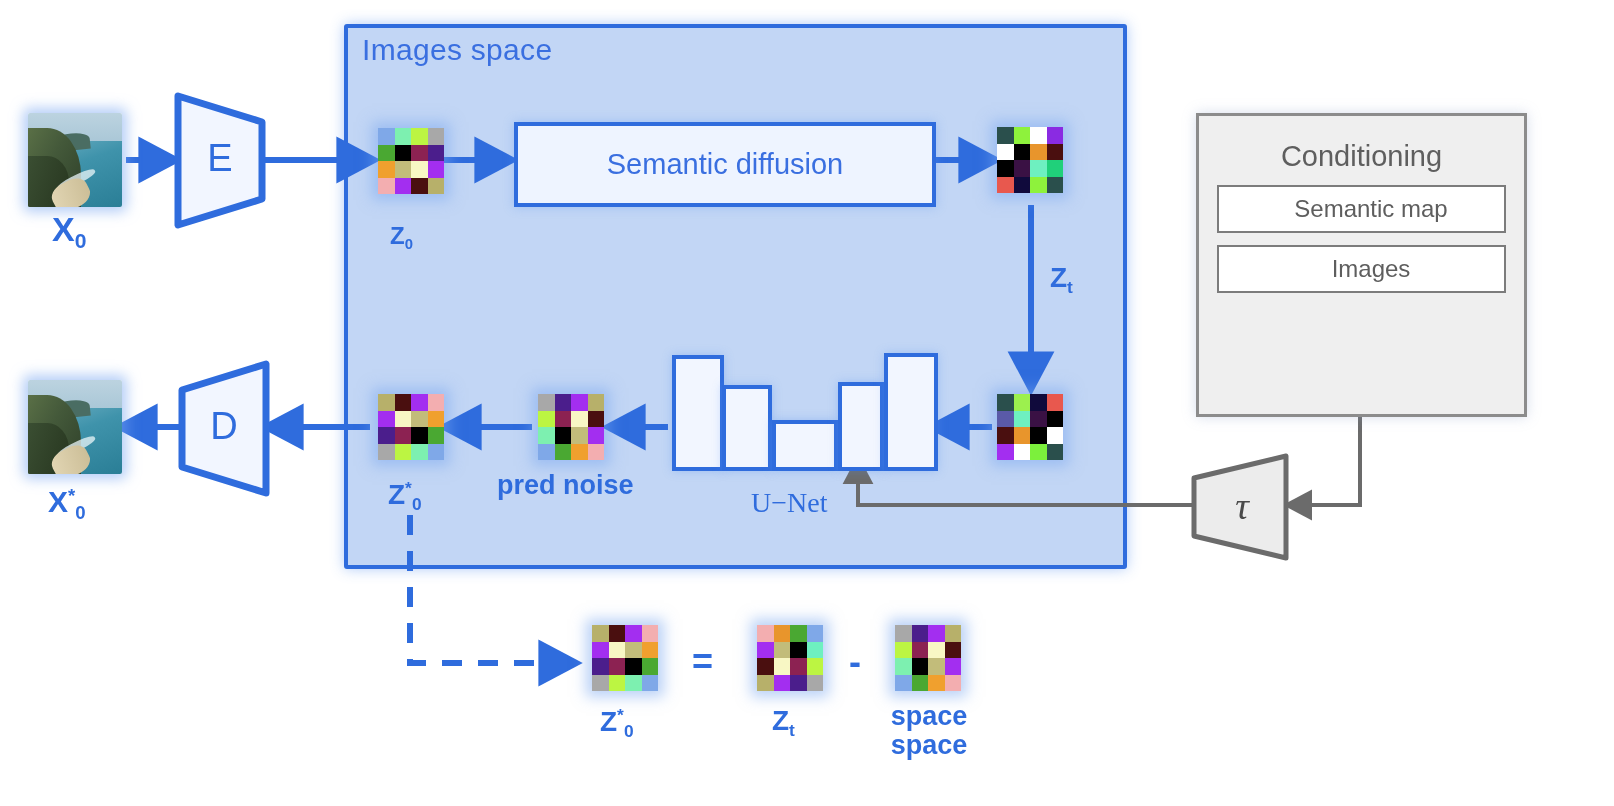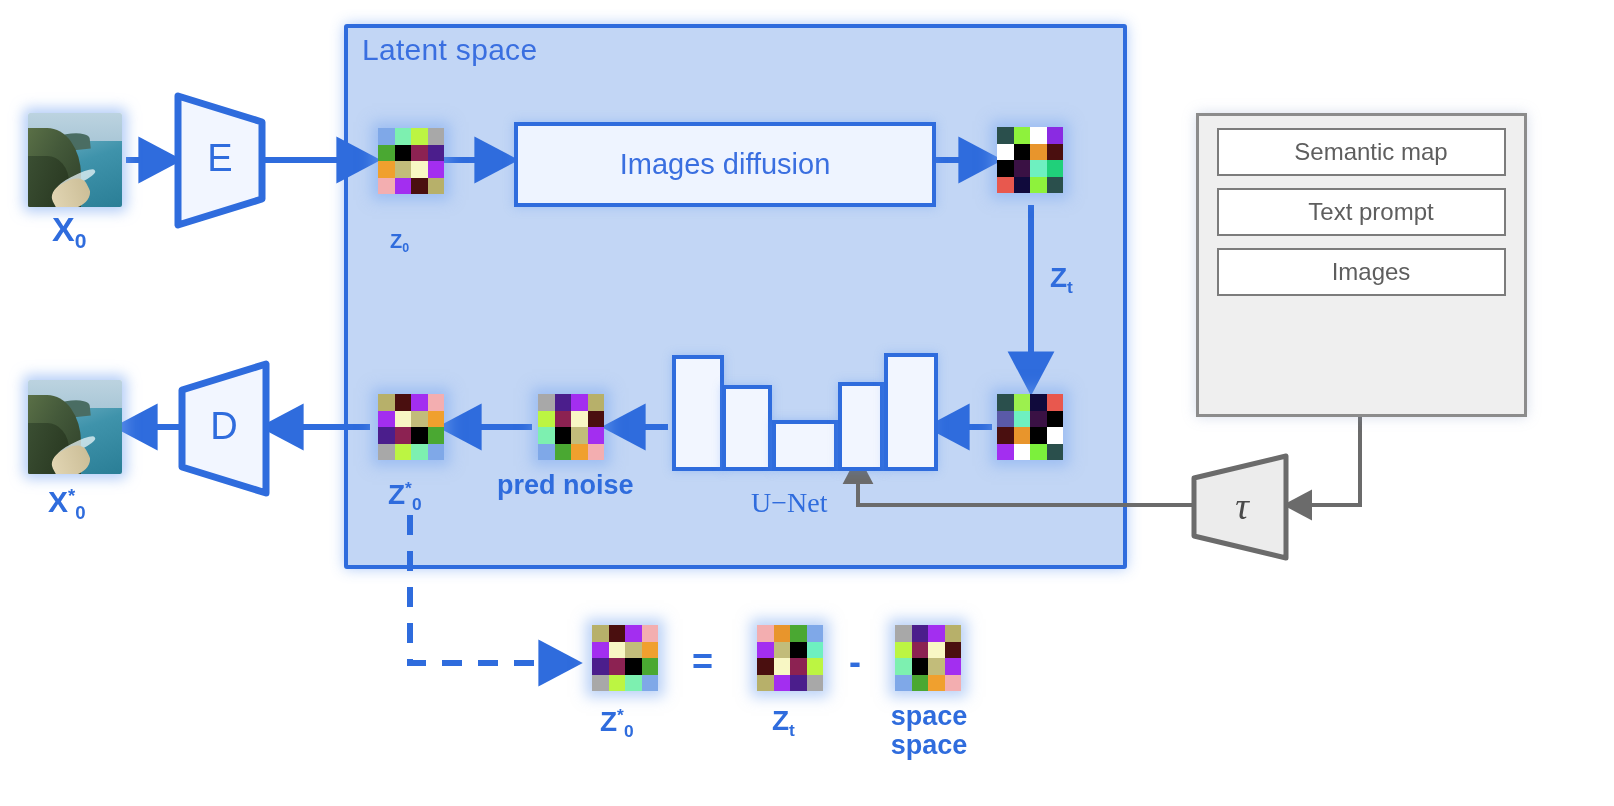--- a/index.html
+++ b/index.html
@@ -82,21 +82,21 @@
 
   
   svg.wire{position:absolute;left:0;top:0;width:1614px;height:806px;
            pointer-events:none;overflow:visible;}
   .eqsym{position:absolute;color:#2f6cdd;font-weight:bold;font-size:36px;}
 </style>
 </head>
 <body>
 
 <div class="abs" id="latent-space"></div>
-<div class="abs" id="latent-space-title">Latent space</div>
+<div class="abs" id="latent-space-title">Images space</div>
 
 <svg class="wire">
   <defs>
     <marker id="ah-blue" markerWidth="9" markerHeight="9" refX="5.6" refY="4.5" orient="auto" markerUnits="strokeWidth">
       <path d="M0,0.6 L7.4,4.5 L0,8.4 Z" fill="#2f6cdd"></path>
     </marker>
     <marker id="ah-gray" markerWidth="9" markerHeight="9" refX="5.6" refY="4.5" orient="auto" markerUnits="strokeWidth">
       <path d="M0,0.6 L7.4,4.5 L0,8.4 Z" fill="#6b6b6b"></path>
     </marker>
   </defs>
@@ -159,26 +159,26 @@
     <div style="background: rgb(75, 30, 140);"></div>
     <div style="background: rgb(240, 160, 46);"></div>
     <div style="background: rgb(194, 188, 122);"></div>
     <div style="background: rgb(248, 247, 196);"></div>
     <div style="background: rgb(163, 46, 240);"></div>
     <div style="background: rgb(243, 174, 176);"></div>
     <div style="background: rgb(163, 46, 240);"></div>
     <div style="background: rgb(74, 15, 15);"></div>
     <div style="background: rgb(183, 176, 106);"></div>
   </div>
-<div class="lbl-blue" style="left:390px;top:222px;font-size:20px;margin-top:8px;">
+<div class="lbl-blue" style="left:390px;top:222px;font-size:24px;">
   <span>Z</span><span class="sub">0</span>
 </div>
 
 <div class="abs" id="forward-diffusion">
-  <span>Images diffusion</span>
+  <span>Semantic diffusion</span>
 </div>
 
 <div class="grid" id="grid-zt-top" style="left:997px;top:127px;width:66px;height:66px;">
     <div style="background: rgb(42, 79, 76);"></div>
     <div style="background: rgb(142, 242, 60);"></div>
     <div style="background: rgb(255, 255, 255);"></div>
     <div style="background: rgb(138, 43, 226);"></div>
     <div style="background: rgb(255, 255, 255);"></div>
     <div style="background: rgb(0, 0, 0);"></div>
     <div style="background: rgb(232, 149, 44);"></div>
@@ -278,22 +278,22 @@
   <div class="cliff"></div>
     <div class="cliff2"></div>
   <div class="surf"></div>
     <div class="beach"></div>
 </div>
 <div class="lbl-blue" style="left:48px;top:485px;font-size:30px;">
   <span>X</span><span class="sup">*</span><span class="sub">0</span>
 </div>
 
 <div class="abs" id="conditioning">
+  <div id="conditioning-title">Conditioning</div>
   <div class="cond-item">Semantic map</div>
-  <div class="cond-item">Text prompt</div>
   <div class="cond-item">Images</div>
 </div>
 
 <div class="trap" style="left:1190px;top:452px;width:104px;height:110px;">
   <svg width="104" height="110" viewBox="0 0 104 110">
     <polygon points="4,26 96,4 96,106 4,84" fill="#ececec" stroke="#6b6b6b" stroke-width="5" stroke-linejoin="round"></polygon>
   </svg>
   <div class="lbl" style="top:32px;color:#4a4a4a;font-size:38px;font-family:'Liberation Serif',serif;font-style:italic;">τ</div>
 </div>
 

